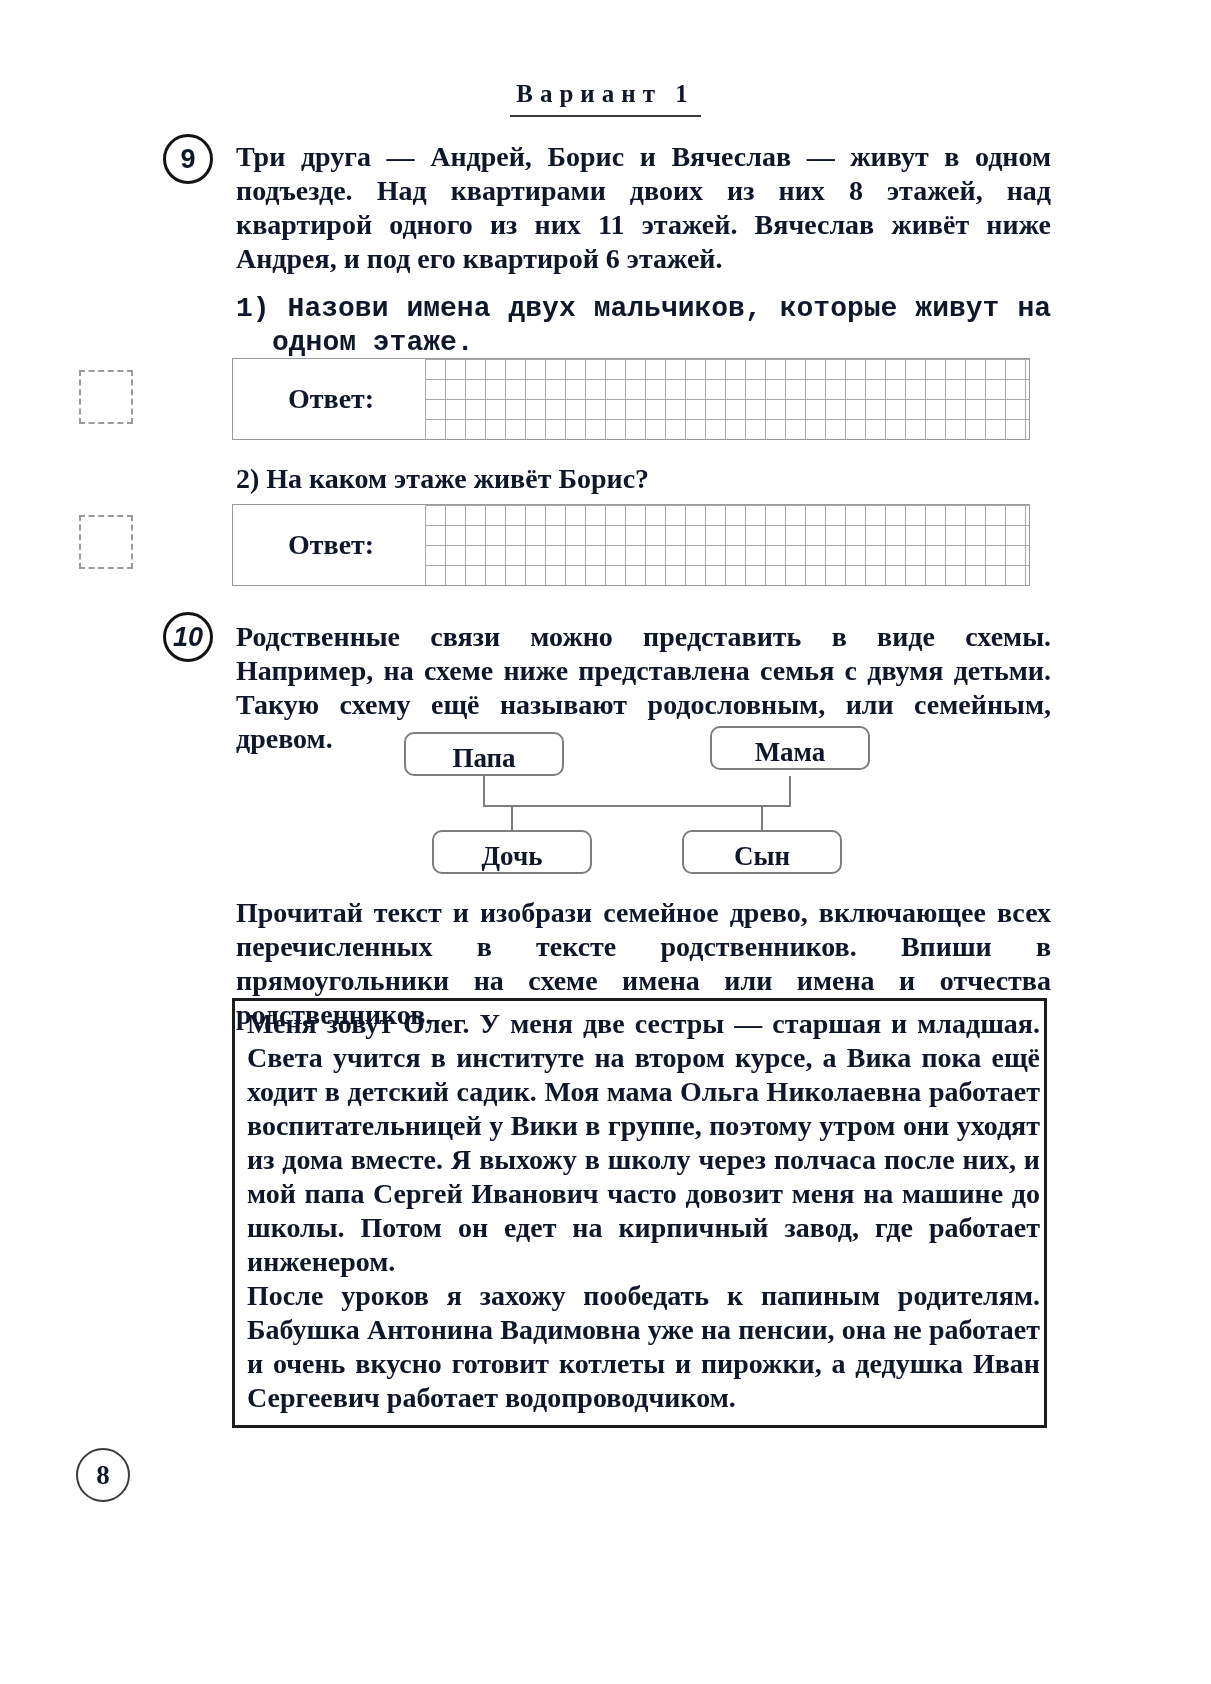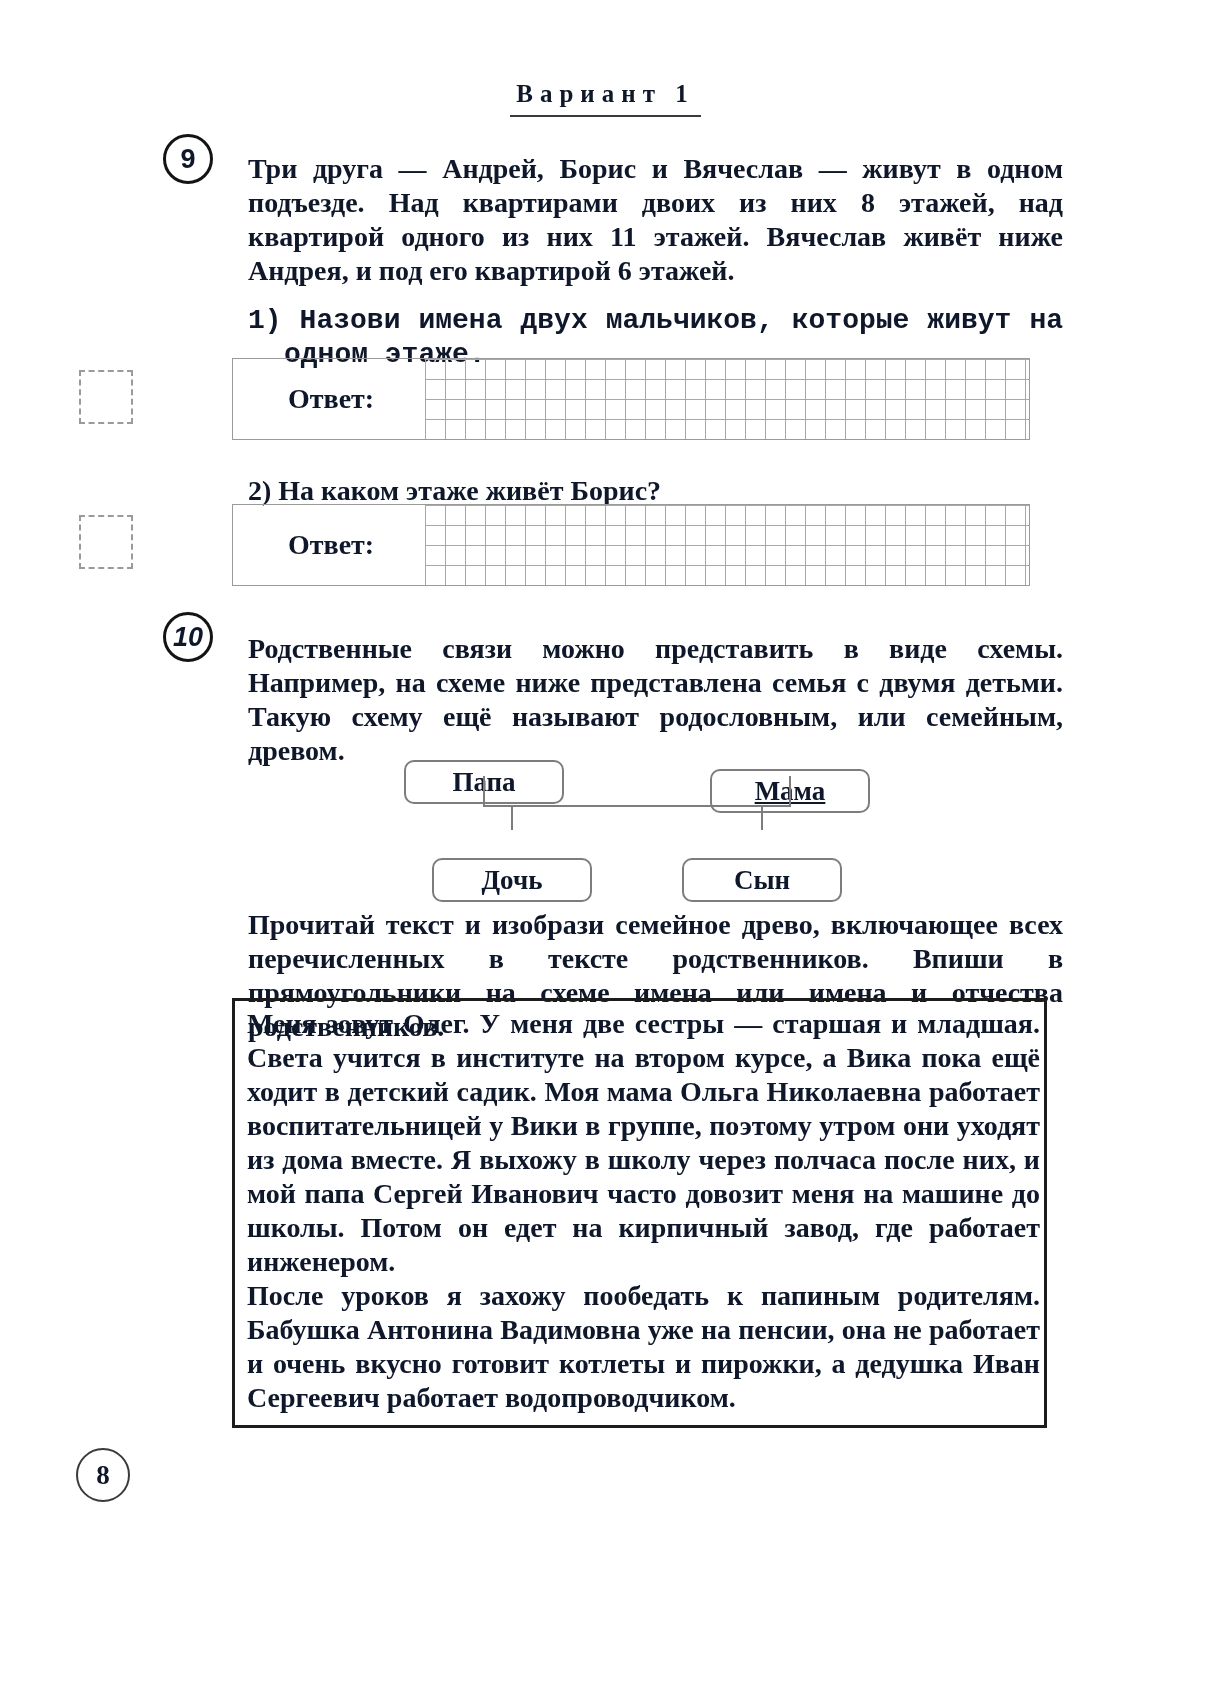--- a/index.html
+++ b/index.html
@@ -33,21 +33,21 @@
     padding: 0 6px 7px 6px;
     border-bottom: 2px solid #3a3a3a;
     font-weight: 600;
   }
 
   
   .body-text {
     position: absolute;
     left: 232px;
     width: 815px;
-    margin: 16px;
+    margin: 4px;
     font-size: 28px;
     line-height: 34px;
     text-align: justify;
     font-weight: 600;
     hyphens: auto;
   }
   .hang {
     padding-left: 36px;
     text-indent: -36px;
     box-sizing: border-box;
@@ -116,26 +116,25 @@
     height: 156px;
   }
   .tree-box {
     position: absolute;
     width: 160px;
     height: 44px;
     border: 2px solid #7d7d7d;
     border-radius: 10px;
     box-sizing: border-box;
     display: flex;
-    align-items: center;
+    align-items: flex-end;
     justify-content: center;
     font-size: 27px;
     font-weight: 600;
     background: #fff;
-    margin-top: 28px;
   }
   .tree-line {
     position: absolute;
     background: #7d7d7d;
   }
 
   
   .story-box {
     position: absolute;
     left: 232px;
@@ -207,21 +206,21 @@
   <div class="task-circle" style="top:612px;font-style:italic;">
     <span>10</span>
   </div>
 
   <p class="body-text" style="top:616px;">Родственные связи можно представить в виде схемы. Например, на схеме ниже представлена семья с двумя детьми. Такую схему ещё называют родословным, или семейным, древом.</p>
 
   <div class="diagram">
     <div class="tree-box" style="left:172px; top:6px;">
       <span>Папа</span>
     </div>
-    <div class="tree-box" style="left:478px; top:15px;text-decoration:underline;">
+    <div class="tree-box" style="left:478px; top:0;">
       <span>Мама</span>
     </div>
 
     <div class="tree-line" style="left:251px; top:50px; width:2px; height:30px;"></div>
     <div class="tree-line" style="left:557px; top:50px; width:2px; height:30px;"></div>
     <div class="tree-line" style="left:251px; top:79px; width:308px; height:2px;"></div>
     <div class="tree-line" style="left:279px; top:80px; width:2px; height:24px;"></div>
     <div class="tree-line" style="left:529px; top:80px; width:2px; height:24px;"></div>
 
     <div class="tree-box" style="left:200px; top:104px;">

